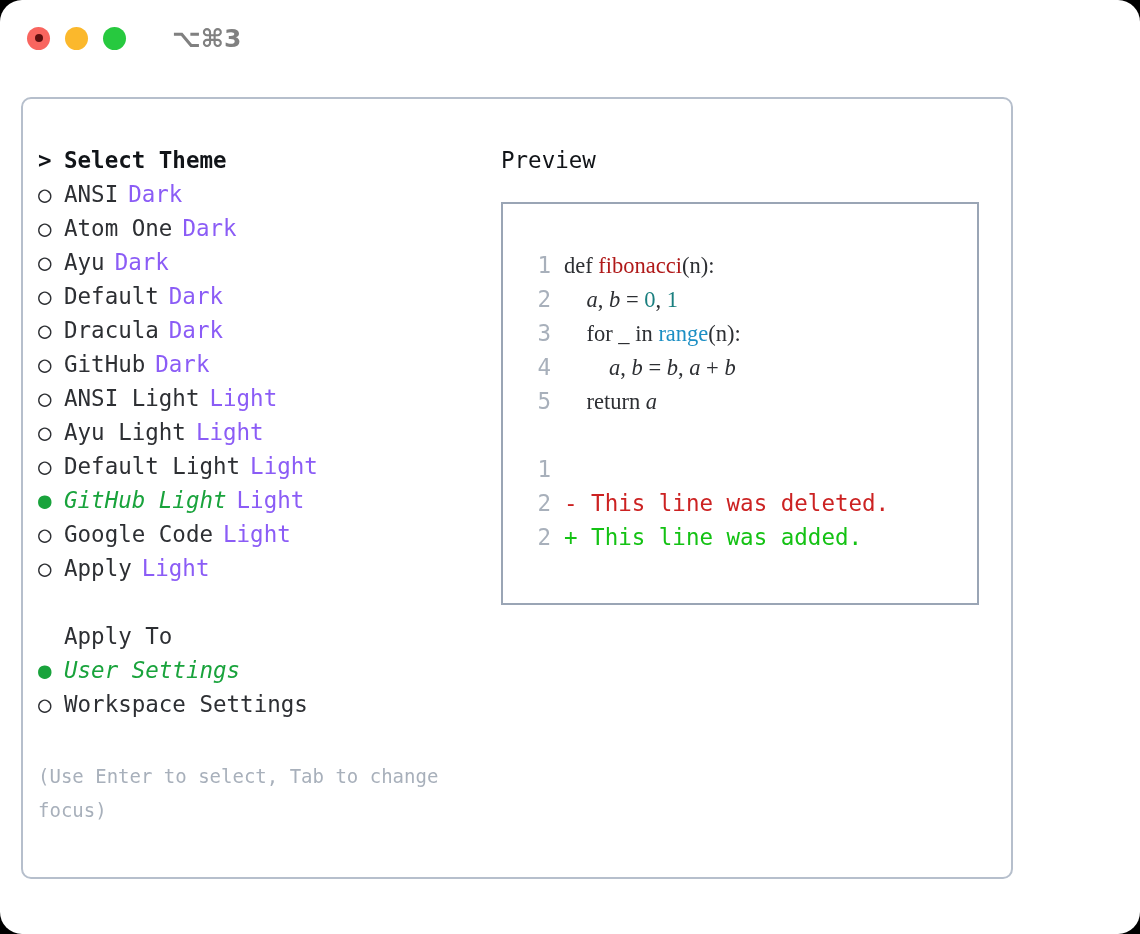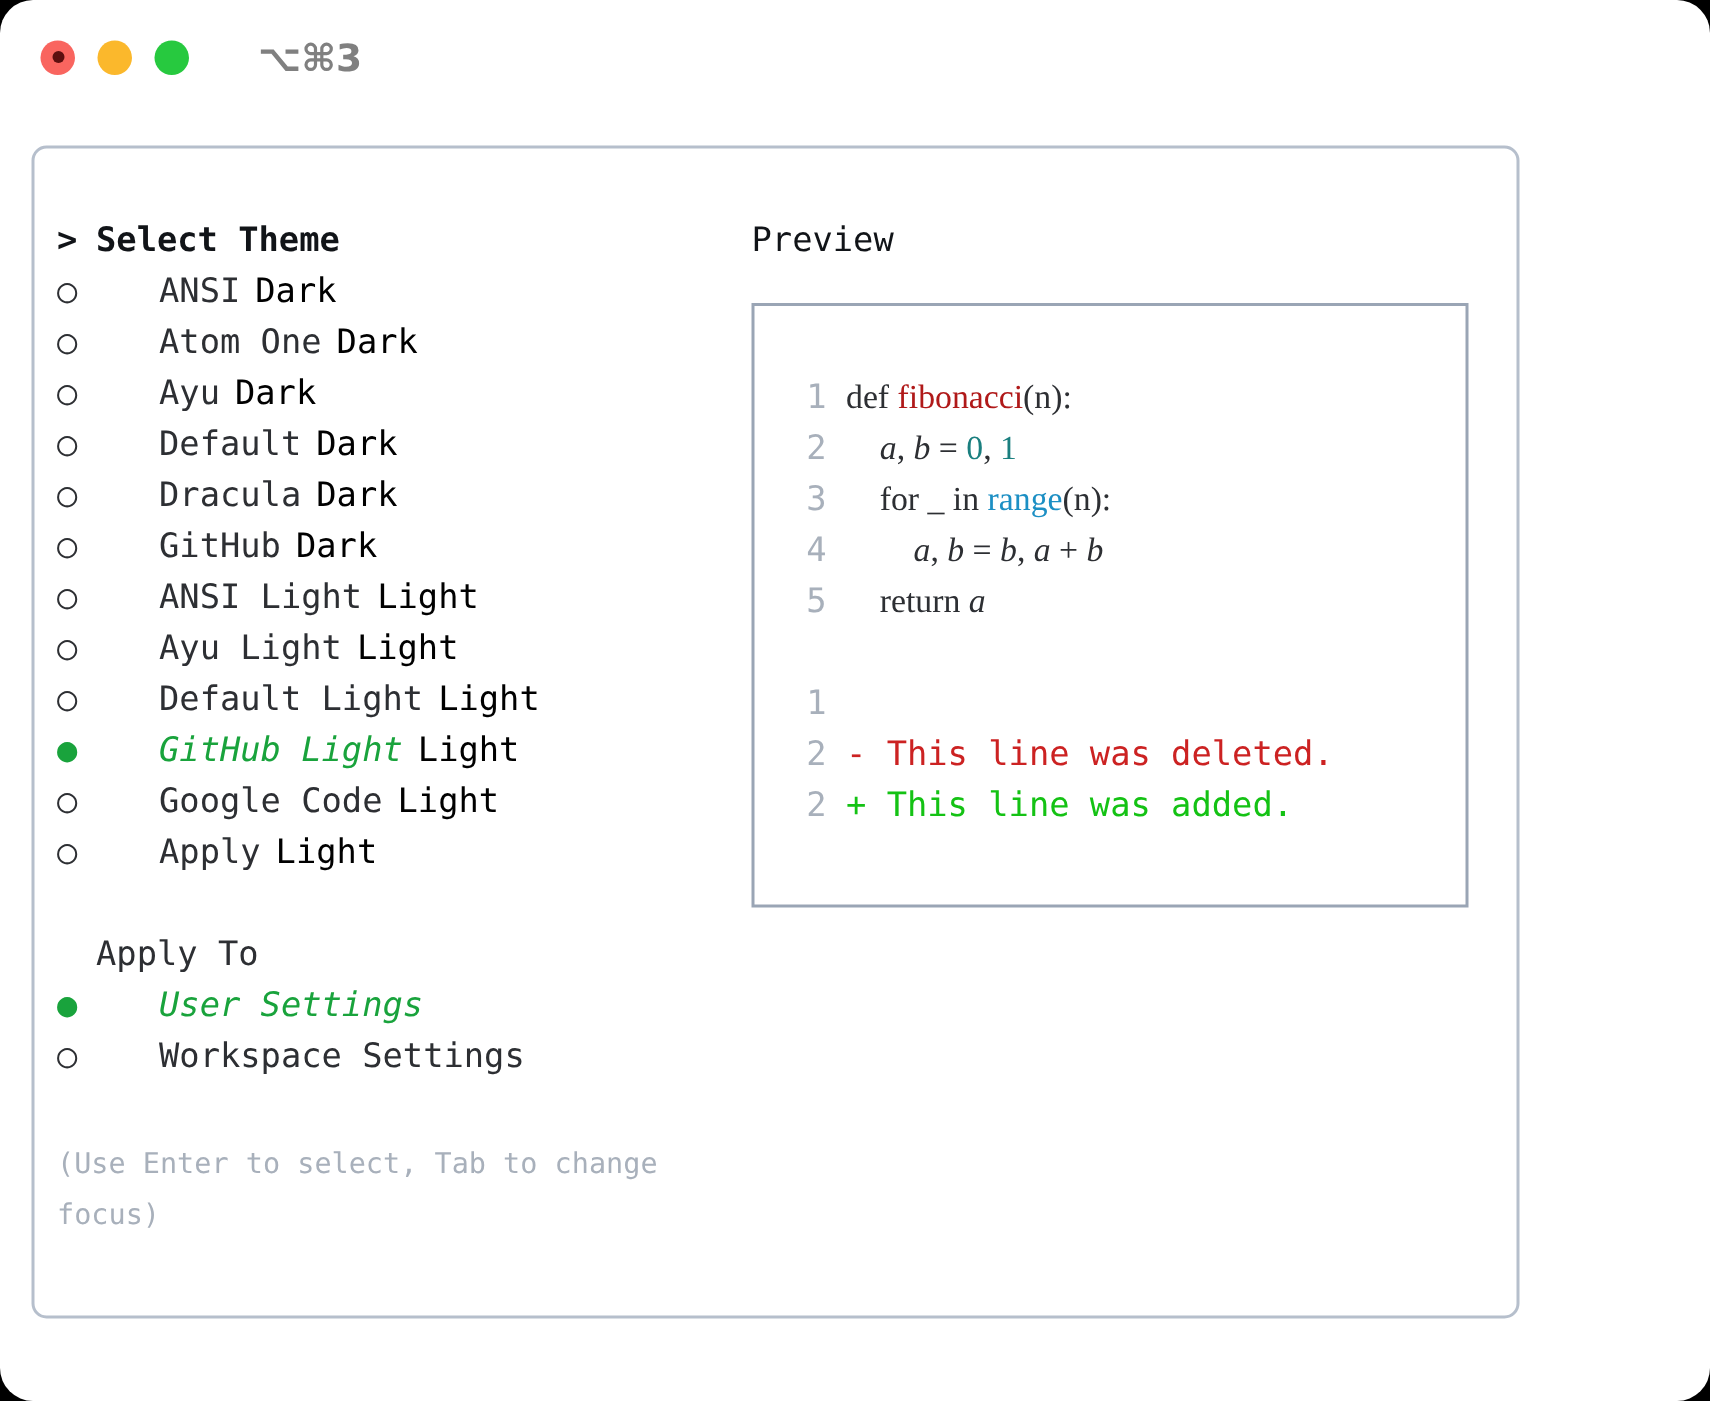--- a/index.html
+++ b/index.html
@@ -120,25 +120,25 @@
   .caret { width: 26px; display: inline-block; }
 
   .marker {
     width: 26px;
     display: inline-block;
     flex: 0 0 26px;
     color: #2d2f33;
   }
   .marker.selected { color: #19a33c; }
 
-  .item-label { color: #2d2f33; margin-left: 42px; }
+  .item-label { color: #2d2f33; }
   .item-label.selected { color: #19a33c; font-style: italic; }
 
   .item-kind {
-    color: #000000;
+    color: #8b5cf6;
     margin-left: 10px;
   }
 
   .apply-header {
     height: 34px;
     display: flex;
     align-items: baseline;
     font-size: 22.5px;
     color: #2d2f33;
     white-space: pre;

